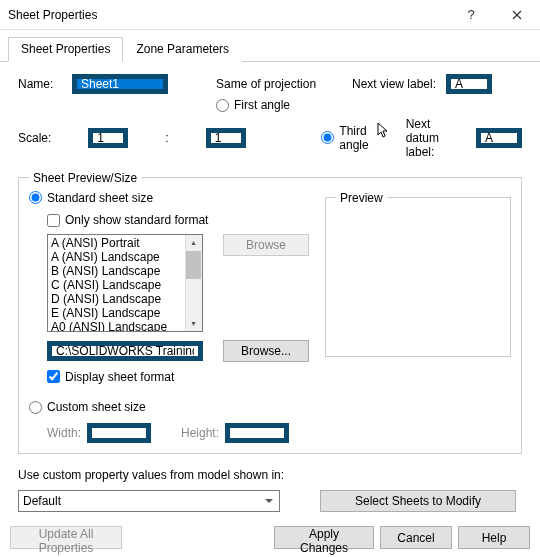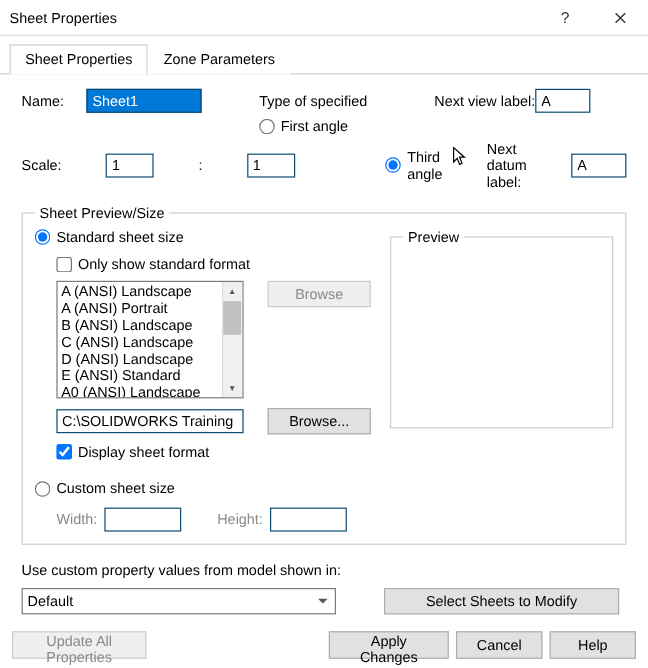--- a/index.html
+++ b/index.html
@@ -43,21 +43,21 @@
   .tab.active {
     border-color: #ccc;
     border-bottom: 1px solid #fff;
   }
   .content {
     padding: 12px 18px 4px 18px;
   }
   .row { display: flex; align-items: center; }
   .label { color: #000; }
   .input {
-    border: 1px solid #0c4a6e;
+    border: 5px solid #0c4a6e;
     height: 20px;
     padding: 1px 4px;
     font-family: inherit;
     font-size: 12px;
     background: #fff;
   }
   .input.sel { background: #0078d7; color: #fff; }
   .btn {
     border: 1px solid #adadad;
     background: #e1e1e1;
@@ -165,23 +165,23 @@
   <div class="tab active">Sheet Properties</div>
   <div class="tab">Zone Parameters</div>
 </div>
 
 <div class="content">
 
   <div class="row" style="gap:0;">
     <div style="width:54px;" class="label">Name:</div>
     <input class="input sel" style="width: 96px;" value="Sheet1">
     <div style="width:48px;"></div>
-    <div class="label" style="width:108px;">Type of specified</div>
+    <div class="label" style="width:108px;">Same of projection</div>
     <div style="width:28px;"></div>
-    <div class="label" style="width:94px;text-align:right;">Next view label:</div>
+    <div class="label" style="width:94px;">Next view label:</div>
     <input class="input" style="width: 46px;" value="A">
   </div>
 
   <div class="row" style="margin-top:4px; position:relative;">
     <div style="width:54px;"></div>
     <div style="width:96px;"></div>
     <div style="width:48px;"></div>
     <div style="width:140px;">
       <label class="radio">
         <input type="radio" name="proj" style="">
@@ -227,26 +227,26 @@
         </div>
 
         <div class="row" style="align-items:flex-start; gap:20px; margin-left:18px;">
           <div class="listbox">
             <div class="scroll-track">
               <div class="scroll-arrow" style="top:0;">▴</div>
               <div class="scroll-thumb"></div>
               <div class="scroll-arrow" style="bottom:0;">▾</div>
             </div>
             <div class="items">
+              <div class="item">A (ANSI) Portrait</div>
               <div class="item">A (ANSI) Landscape</div>
-              <div class="item">A (ANSI) Portrait</div>
               <div class="item">B (ANSI) Landscape</div>
               <div class="item">C (ANSI) Landscape</div>
               <div class="item">D (ANSI) Landscape</div>
-              <div class="item">E (ANSI) Standard</div>
+              <div class="item">E (ANSI) Landscape</div>
               <div class="item">A0 (ANSI) Landscape</div>
             </div>
           </div>
           <div>
             <button class="btn disabled" style="width:86px;">Browse</button>
           </div>
         </div>
 
         <div class="row" style="margin:8px 0 0 18px; gap:20px;">
           <input class="input" style="width: 156px;" value="C:\SOLIDWORKS Training Fi">

